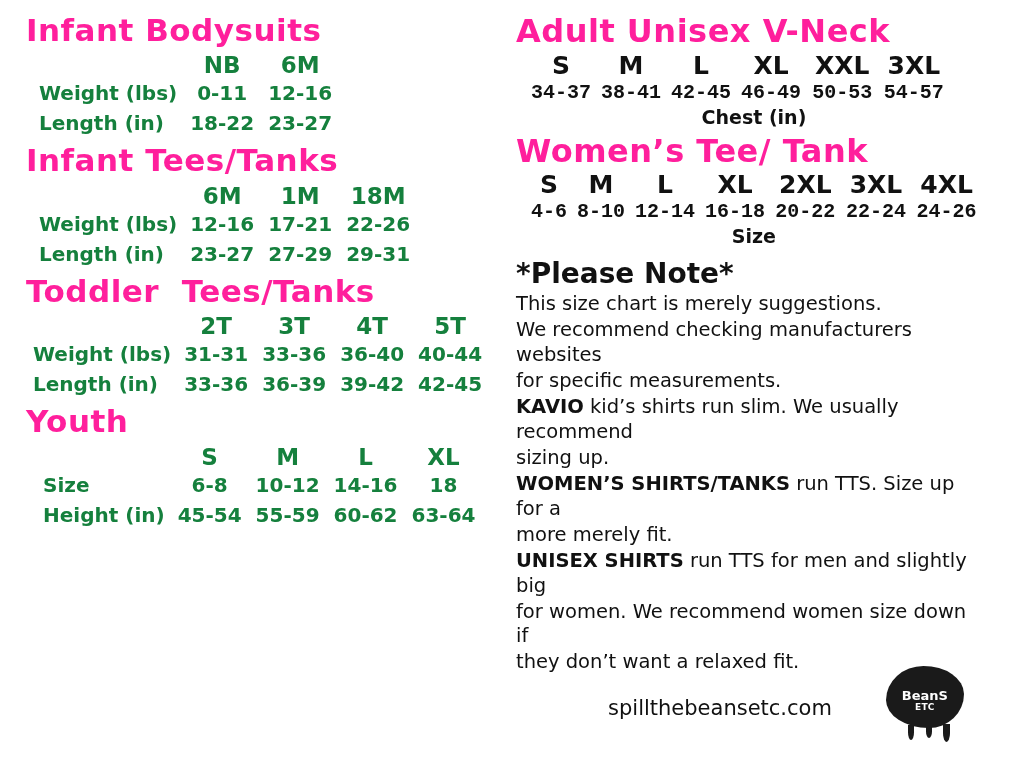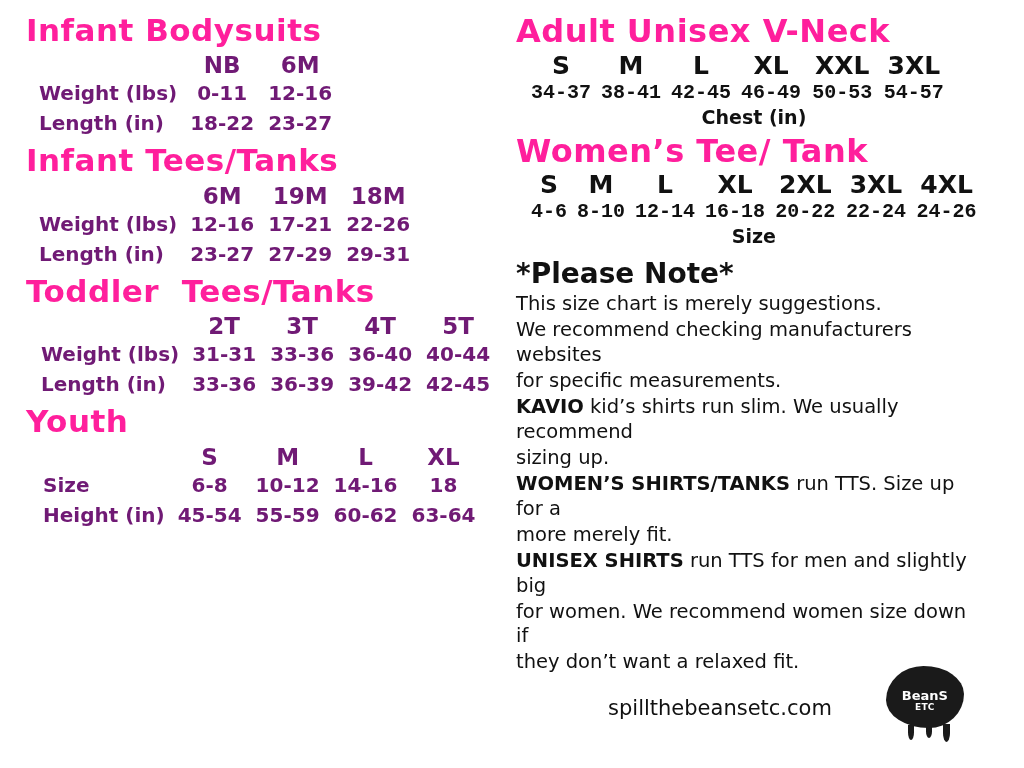--- a/index.html
+++ b/index.html
@@ -49,21 +49,21 @@
     margin: 0 0 2px 0;
     white-space: pre;
   }
   .sec-title.right {
     font-size: 32px;
   }
 
   table.sz {
     border-collapse: collapse;
     font-weight: bold;
-    color: #701a75;
+    color: #15803d;
     font-size: 20px;
   }
   table.sz td, table.sz th {
     padding: 3px 7px;
     text-align: center;
     white-space: nowrap;
     font-weight: bold;
   }
   table.sz th {
     font-size: 23px;
@@ -71,21 +71,21 @@
   }
   table.sz td.rowlab, table.sz th.rowlab {
     text-align: left;
     font-size: 20px;
     padding-right: 6px;
   }
 
   
   .tbl-infant-bodysuits { margin-left: 6px; }
   .tbl-infant-tees { margin-left: 6px; }
-  .tbl-toddler { margin-left: 8px; }
+  .tbl-toddler { margin-left: 0px; }
   .tbl-youth { margin-left: 10px; }
 
   
   .rt-table {
     border-collapse: collapse;
     margin: 0 auto 0 10px;
   }
   .rt-table td {
     text-align: center;
     font-weight: bold;
@@ -208,21 +208,21 @@
         </table>
     </div>
 
     <div class="section">
       <div class="sec-title">Infant Tees/Tanks</div>
       <table class="sz tbl-infant-tees">
         <tbody>
             <tr>
           <th class="rowlab"></th>
           <th>6M</th>
-          <th>19M</th>
+          <th>1M</th>
           <th>18M</th>
         </tr>
         <tr>
           <td class="rowlab">Weight (lbs)</td>
           <td>12-16</td>
           <td>17-21</td>
           <td>22-26</td>
         </tr>
         <tr>
           <td class="rowlab">Length (in)</td>

